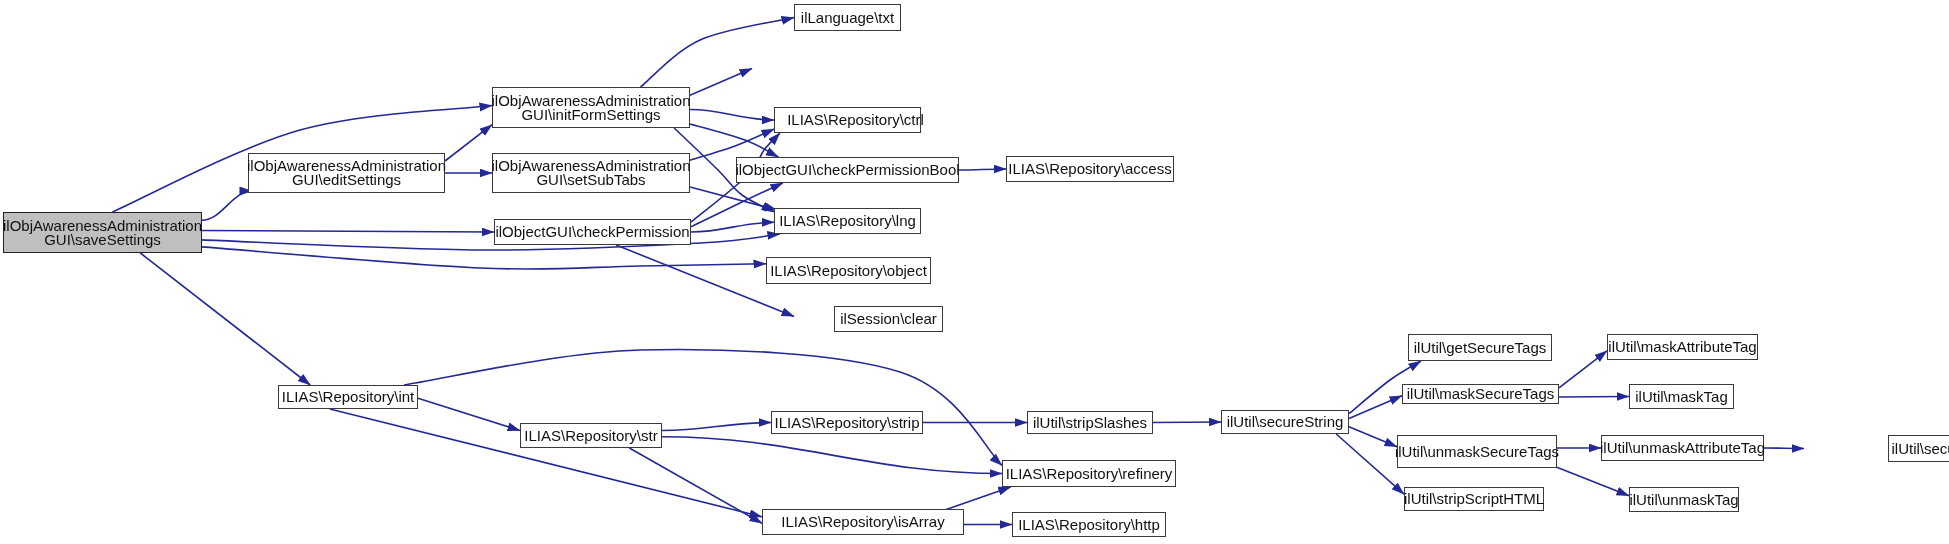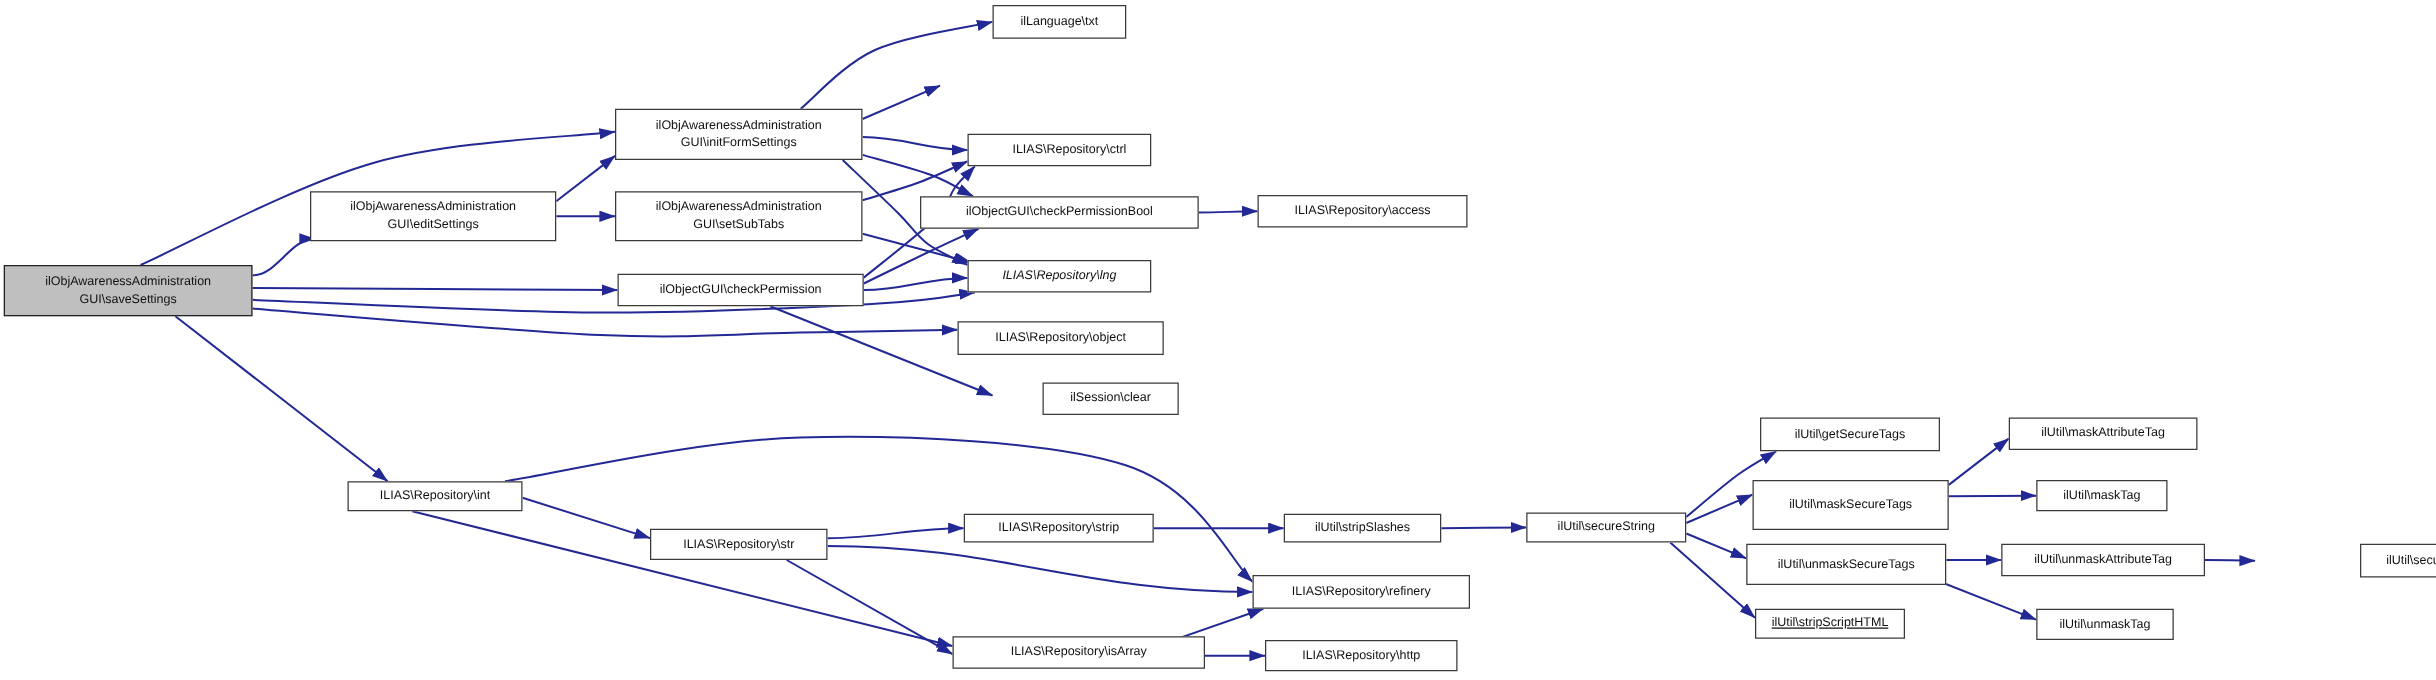--- a/index.html
+++ b/index.html
@@ -14,21 +14,21 @@
   .node{
     position:absolute;
     box-sizing:border-box;
     background:#ffffff;
     border:1px solid #3a3a3a;
     color:#111111;
     display:flex;
     flex-direction:column;
     align-items:center;
     justify-content:center;
-    font-size:10px;
+    font-size:15px;
     line-height:14px;
     white-space:nowrap;
     text-align:center;
     cursor:pointer;
   }
   .node.main{
     border:1.5px solid #222222;
   }
   .node > div{pointer-events:none;}
 </style>
@@ -112,21 +112,21 @@
     </div>
     <div class="node" style="left: 794px; top: 4px; width: 107px; height: 27px; border-color: rgb(58, 58, 58);">
       <div>ilLanguage\txt</div>
     </div>
     <div class="node" style="left: 774px; top: 107px; width: 147px; height: 26px; border-color: rgb(58, 58, 58); padding-left: 16px;">
       <div>ILIAS\Repository\ctrl</div>
     </div>
     <div class="node" style="left: 736px; top: 157px; width: 223px; height: 26px; border-color: rgb(58, 58, 58);">
       <div>ilObjectGUI\checkPermissionBool</div>
     </div>
-    <div class="node" style="left: 774px; top: 208px; width: 147px; height: 26px; border-color: rgb(58, 58, 58); font-style: italic;">
+    <div class="node" style="left: 774px; top: 208px; width: 147px; height: 26px; border-color: rgb(58, 58, 58);">
       <div>ILIAS\Repository\lng</div>
     </div>
     <div class="node" style="left: 766px; top: 257px; width: 165px; height: 27px; border-color: rgb(58, 58, 58);">
       <div>ILIAS\Repository\object</div>
     </div>
     <div class="node" style="left: 794px; top: 306px; width: 109px; height: 26px; border-color: rgb(58, 58, 58); margin-left: 40px;">
       <div>ilSession\clear</div>
     </div>
     <div class="node" style="left: 771px; top: 411px; width: 152px; height: 23px; border-color: rgb(58, 58, 58); text-align: center;">
       <div>ILIAS\Repository\strip</div>
@@ -145,27 +145,27 @@
     </div>
     <div class="node" style="left: 1012px; top: 512px; width: 154px; height: 25px; border-color: rgb(58, 58, 58);">
       <div>ILIAS\Repository\http</div>
     </div>
     <div class="node" style="left: 1221px; top: 410px; width: 128px; height: 24px; border-color: rgb(58, 58, 58);">
       <div>ilUtil\secureString</div>
     </div>
     <div class="node" style="left: 1408px; top: 334px; width: 144px; height: 27px; border-color: rgb(58, 58, 58);">
       <div>ilUtil\getSecureTags</div>
     </div>
-    <div class="node" style="left: 1402px; top: 384px; width: 157px; height: 40px; border-color: rgb(58, 58, 58);">
+    <div class="node" style="left: 1402px; top: 384px; width: 157px; height: 20px; border-color: rgb(58, 58, 58);">
       <div>ilUtil\maskSecureTags</div>
     </div>
     <div class="node" style="left: 1397px; top: 435px; width: 160px; height: 33px; border-color: rgb(58, 58, 58);">
       <div>ilUtil\unmaskSecureTags</div>
     </div>
-    <div class="node" style="left: 1404px; top: 487px; width: 120px; height: 24px; border-color: rgb(58, 58, 58); text-decoration: underline;">
+    <div class="node" style="left: 1404px; top: 487px; width: 140px; height: 24px; border-color: rgb(58, 58, 58);">
       <div>ilUtil\stripScriptHTML</div>
     </div>
     <div class="node" style="left: 1607px; top: 334px; width: 151px; height: 26px; border-color: rgb(58, 58, 58);">
       <div>ilUtil\maskAttributeTag</div>
     </div>
     <div class="node" style="left: 1629px; top: 384px; width: 105px; height: 25px; border-color: rgb(58, 58, 58);">
       <div>ilUtil\maskTag</div>
     </div>
     <div class="node" style="left: 1601px; top: 435px; width: 163px; height: 26px; border-color: rgb(58, 58, 58);">
       <div>ilUtil\unmaskAttributeTag</div>

